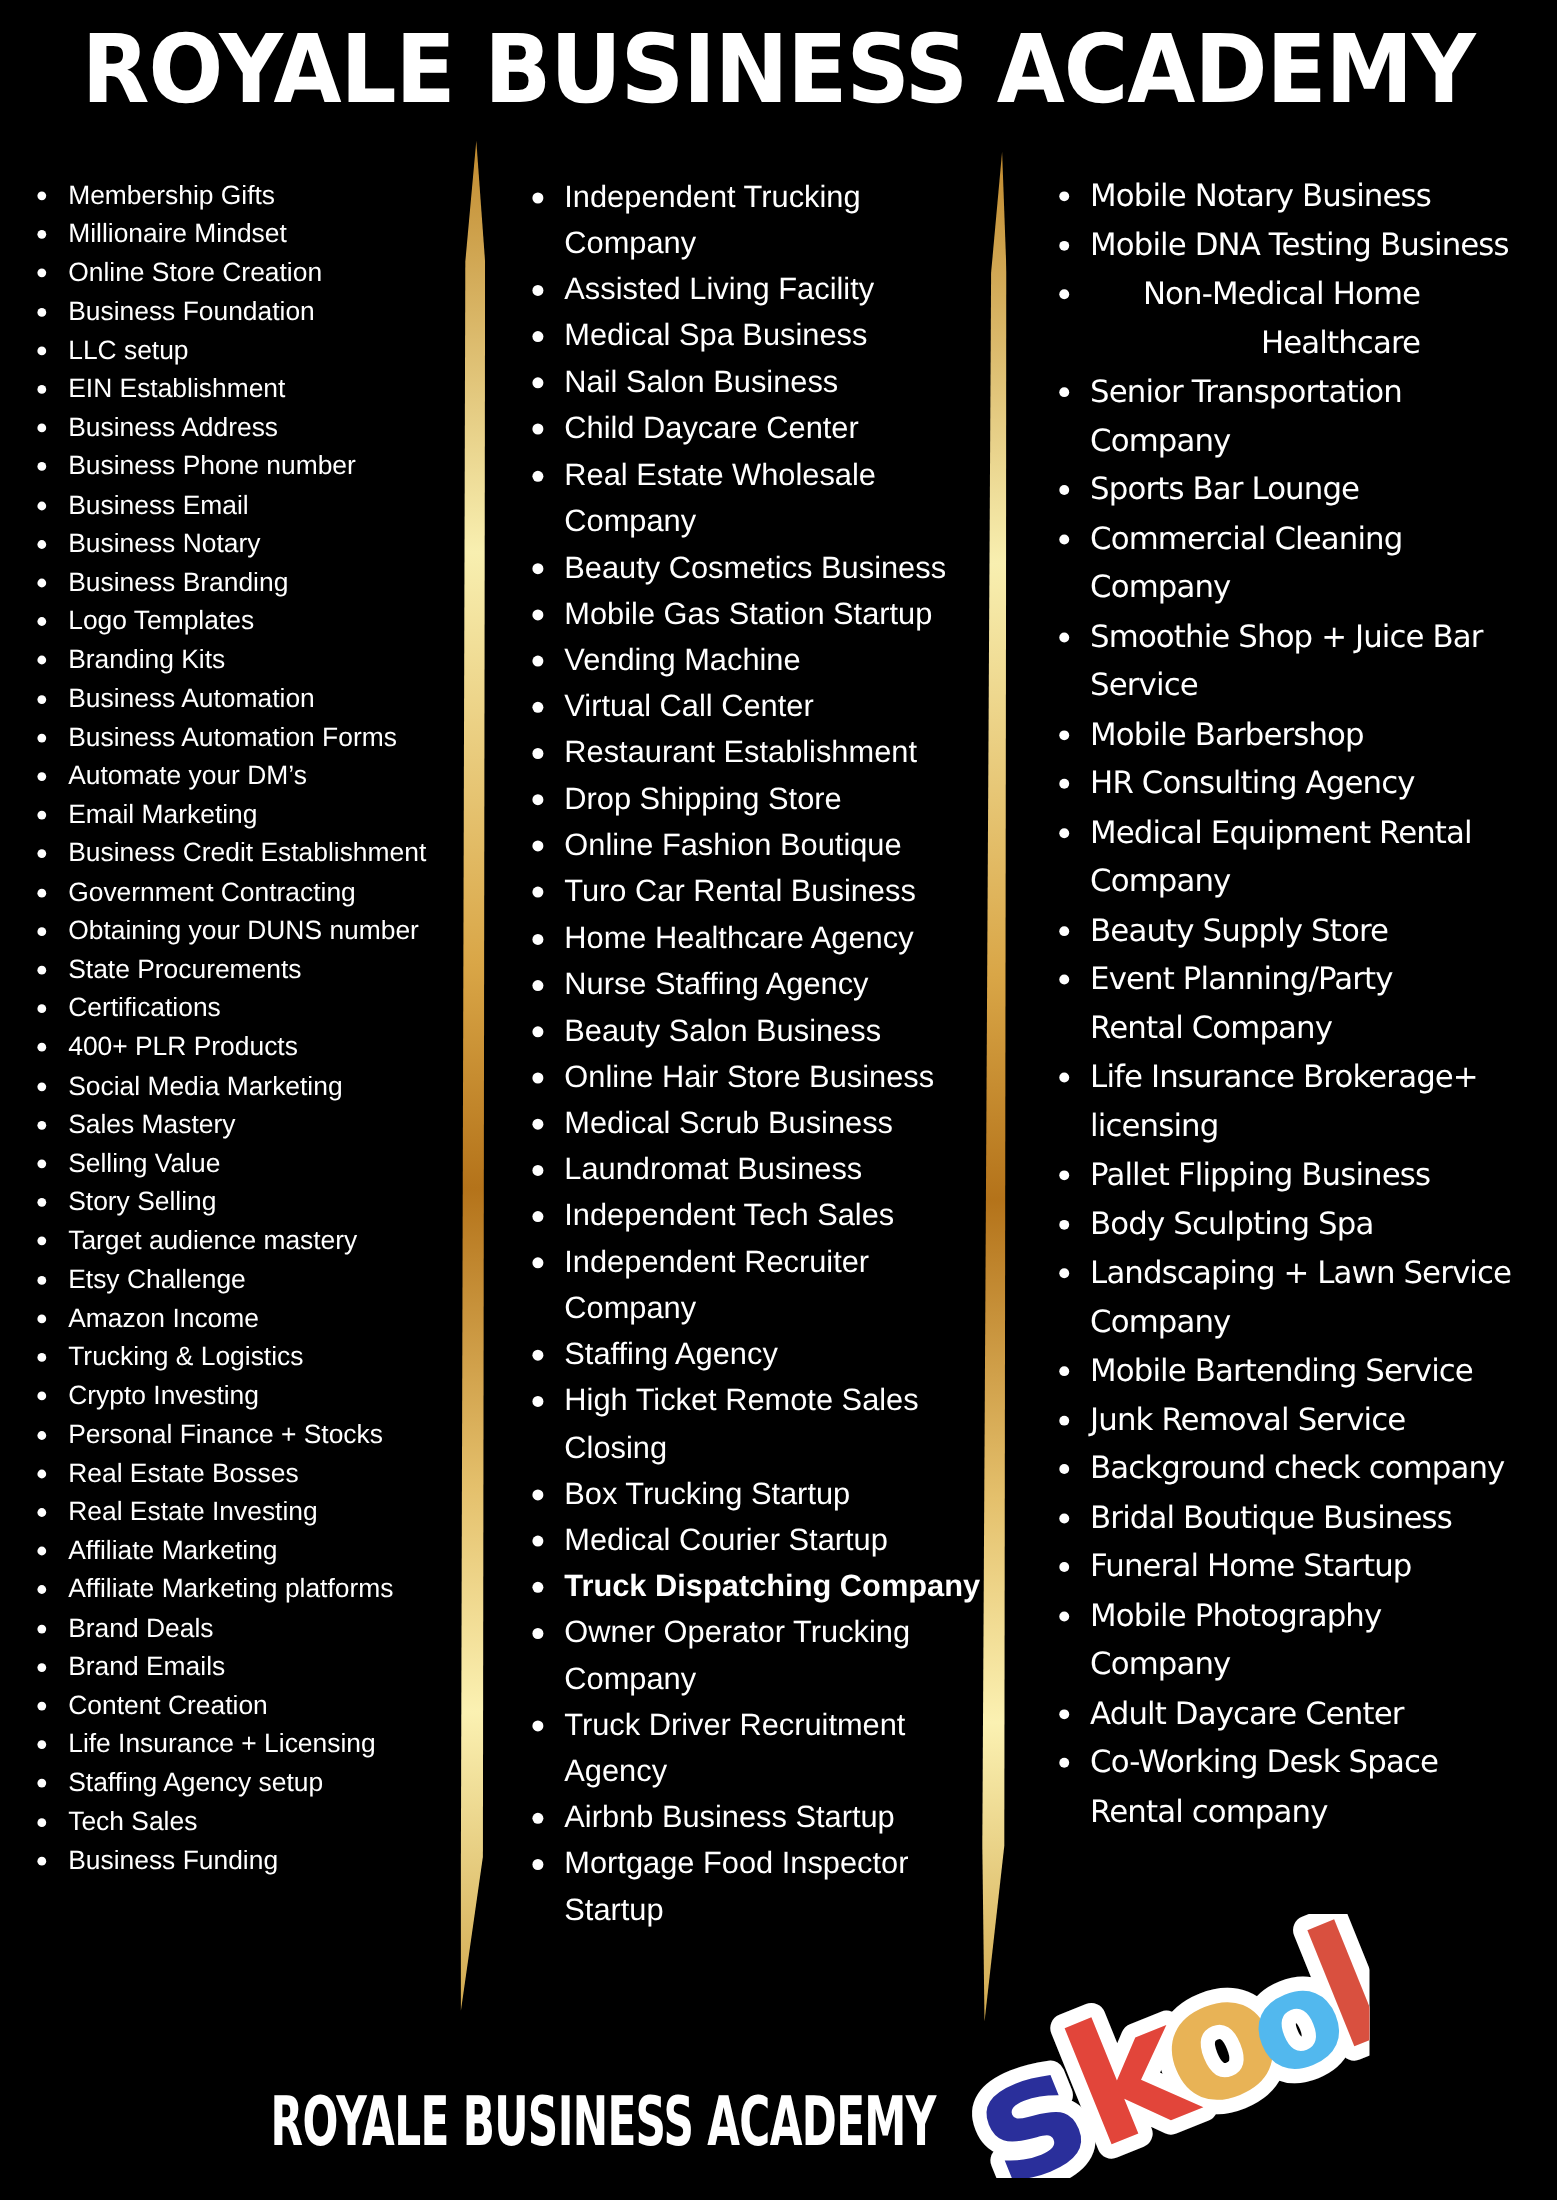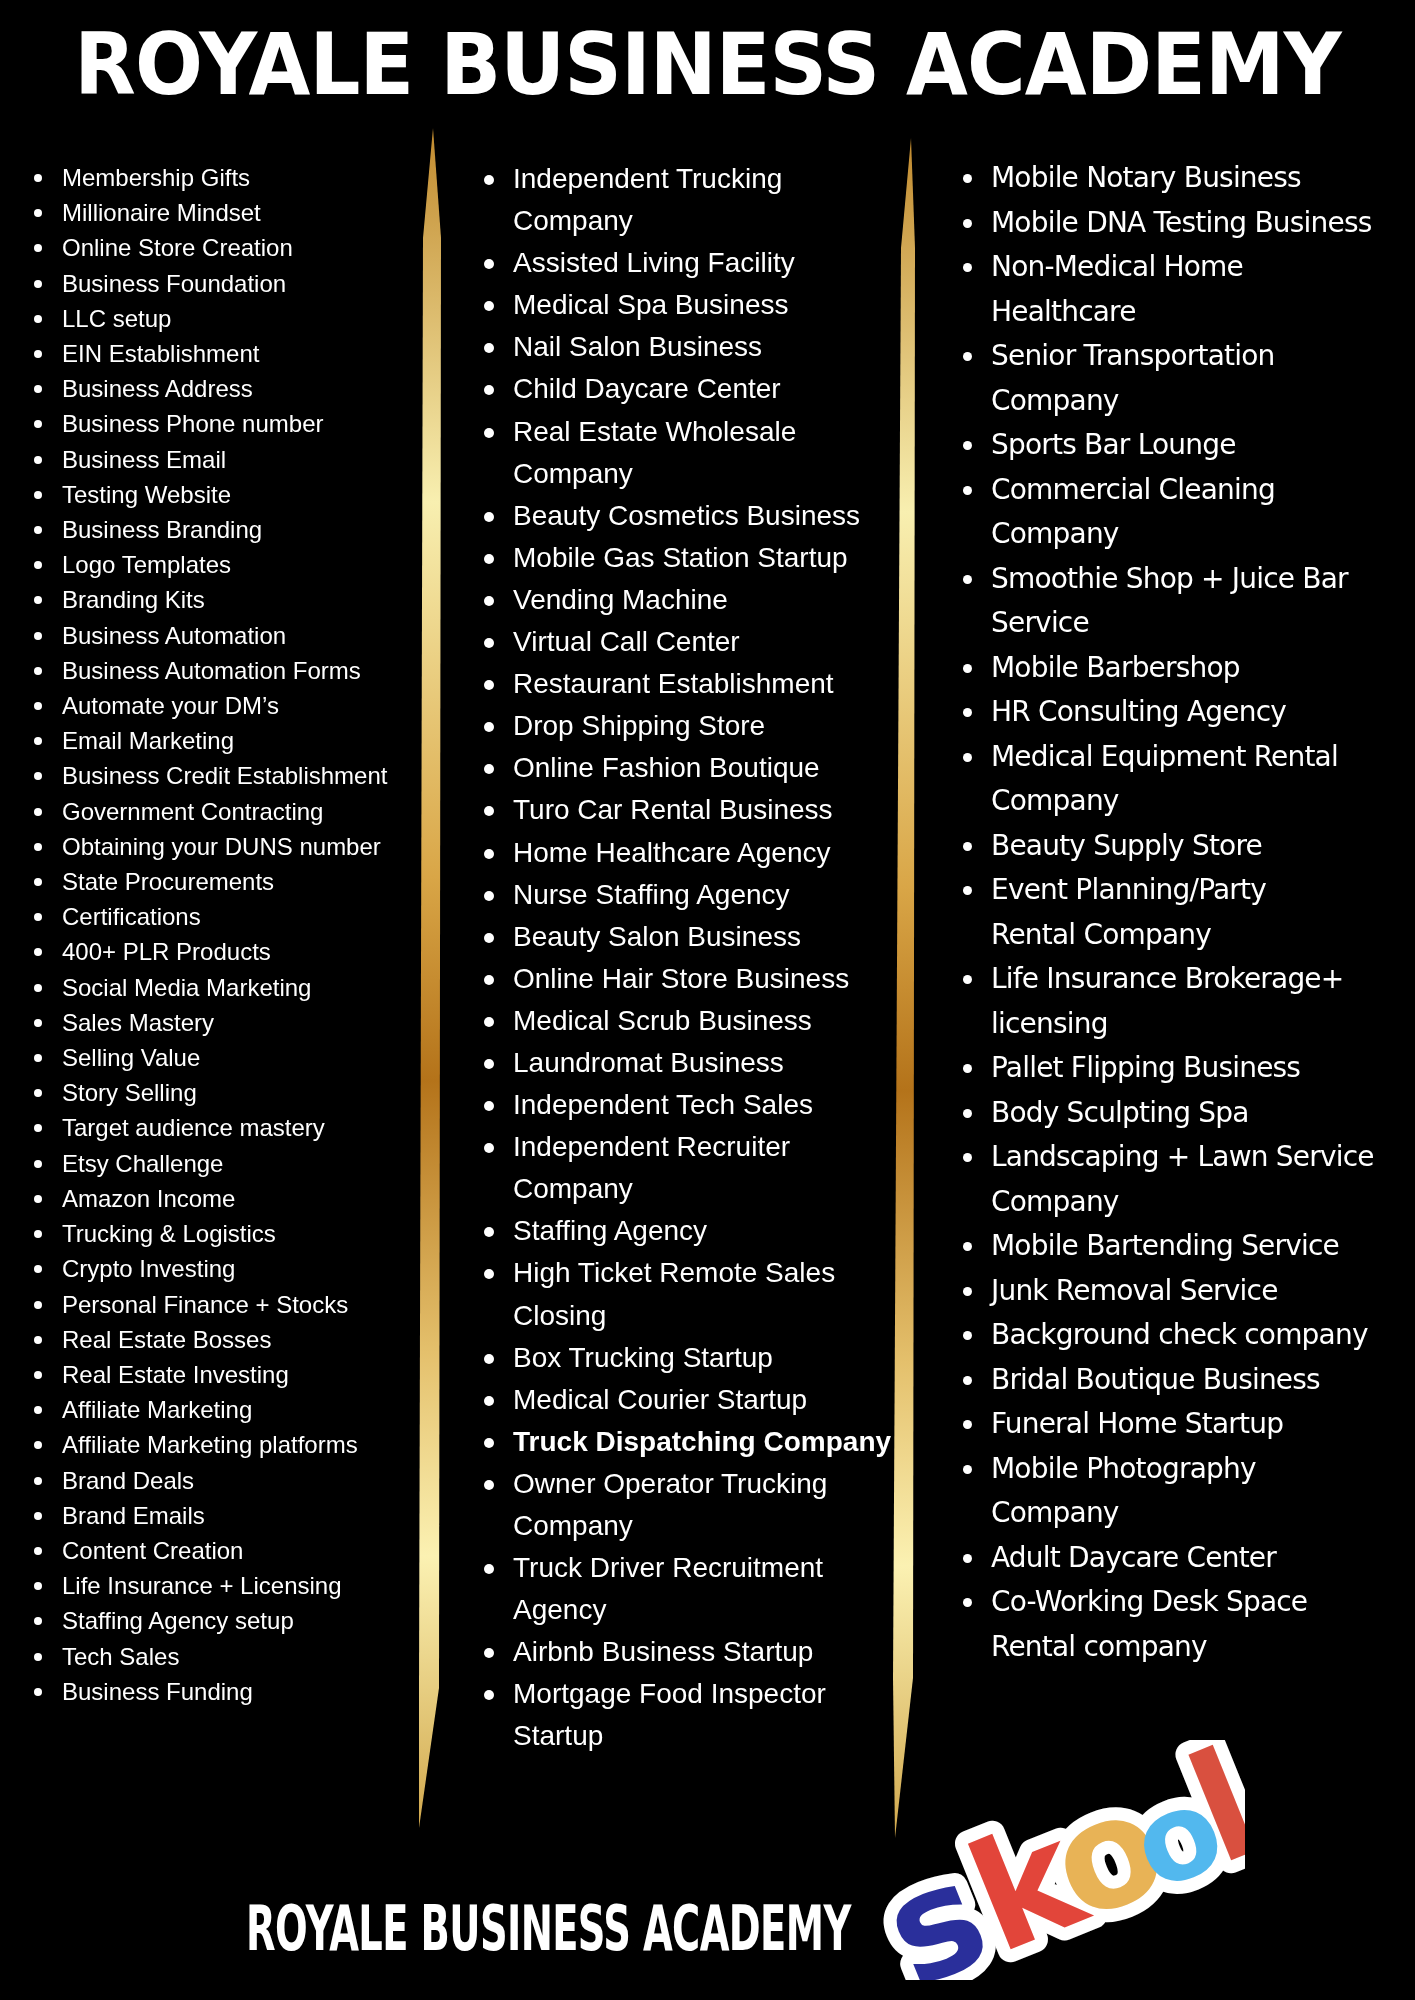--- a/index.html
+++ b/index.html
@@ -153,21 +153,21 @@
 <ul class="col col1">
   <li>Membership Gifts</li>
   <li>Millionaire Mindset</li>
   <li>Online Store Creation</li>
   <li>Business Foundation</li>
   <li>LLC setup</li>
   <li>EIN Establishment</li>
   <li>Business Address</li>
   <li>Business Phone number</li>
   <li>Business Email</li>
-  <li>Testing Website</li>
+  <li>Business Notary</li>
   <li>Business Branding</li>
   <li>Logo Templates</li>
   <li>Branding Kits</li>
   <li>Business Automation</li>
   <li>Business Automation Forms</li>
   <li>Automate your DM’s</li>
   <li>Email Marketing</li>
   <li>Business Credit Establishment</li>
   <li>Government Contracting</li>
   <li>Obtaining your DUNS number</li>
@@ -227,21 +227,21 @@
   <li style="white-space:nowrap;font-weight:bold;">Truck Dispatching Company</li>
   <li>Owner Operator Trucking Company</li>
   <li>Truck Driver Recruitment Agency</li>
   <li>Airbnb Business Startup</li>
   <li>Mortgage Food Inspector Startup</li>
 </ul>
 
 <ul class="col col3">
   <li>Mobile Notary Business</li>
   <li style="white-space:nowrap;">Mobile DNA Testing Business</li>
-  <li style="width:300px;">Non-Medical Home Healthcare</li>
+  <li style="width:300px;text-align:right;">Non-Medical Home Healthcare</li>
   <li style="width:300px;">Senior Transportation Company</li>
   <li>Sports Bar Lounge</li>
   <li style="width:300px;">Commercial Cleaning Company</li>
   <li style="width:360px;">Smoothie Shop + Juice Bar Service</li>
   <li>Mobile Barbershop</li>
   <li>HR Consulting Agency</li>
   <li style="width:360px;">Medical Equipment Rental Company</li>
   <li>Beauty Supply Store</li>
   <li style="width:360px;">Event Planning/Party Rental Company</li>
   <li style="width:360px;">Life Insurance Brokerage+ licensing</li>

